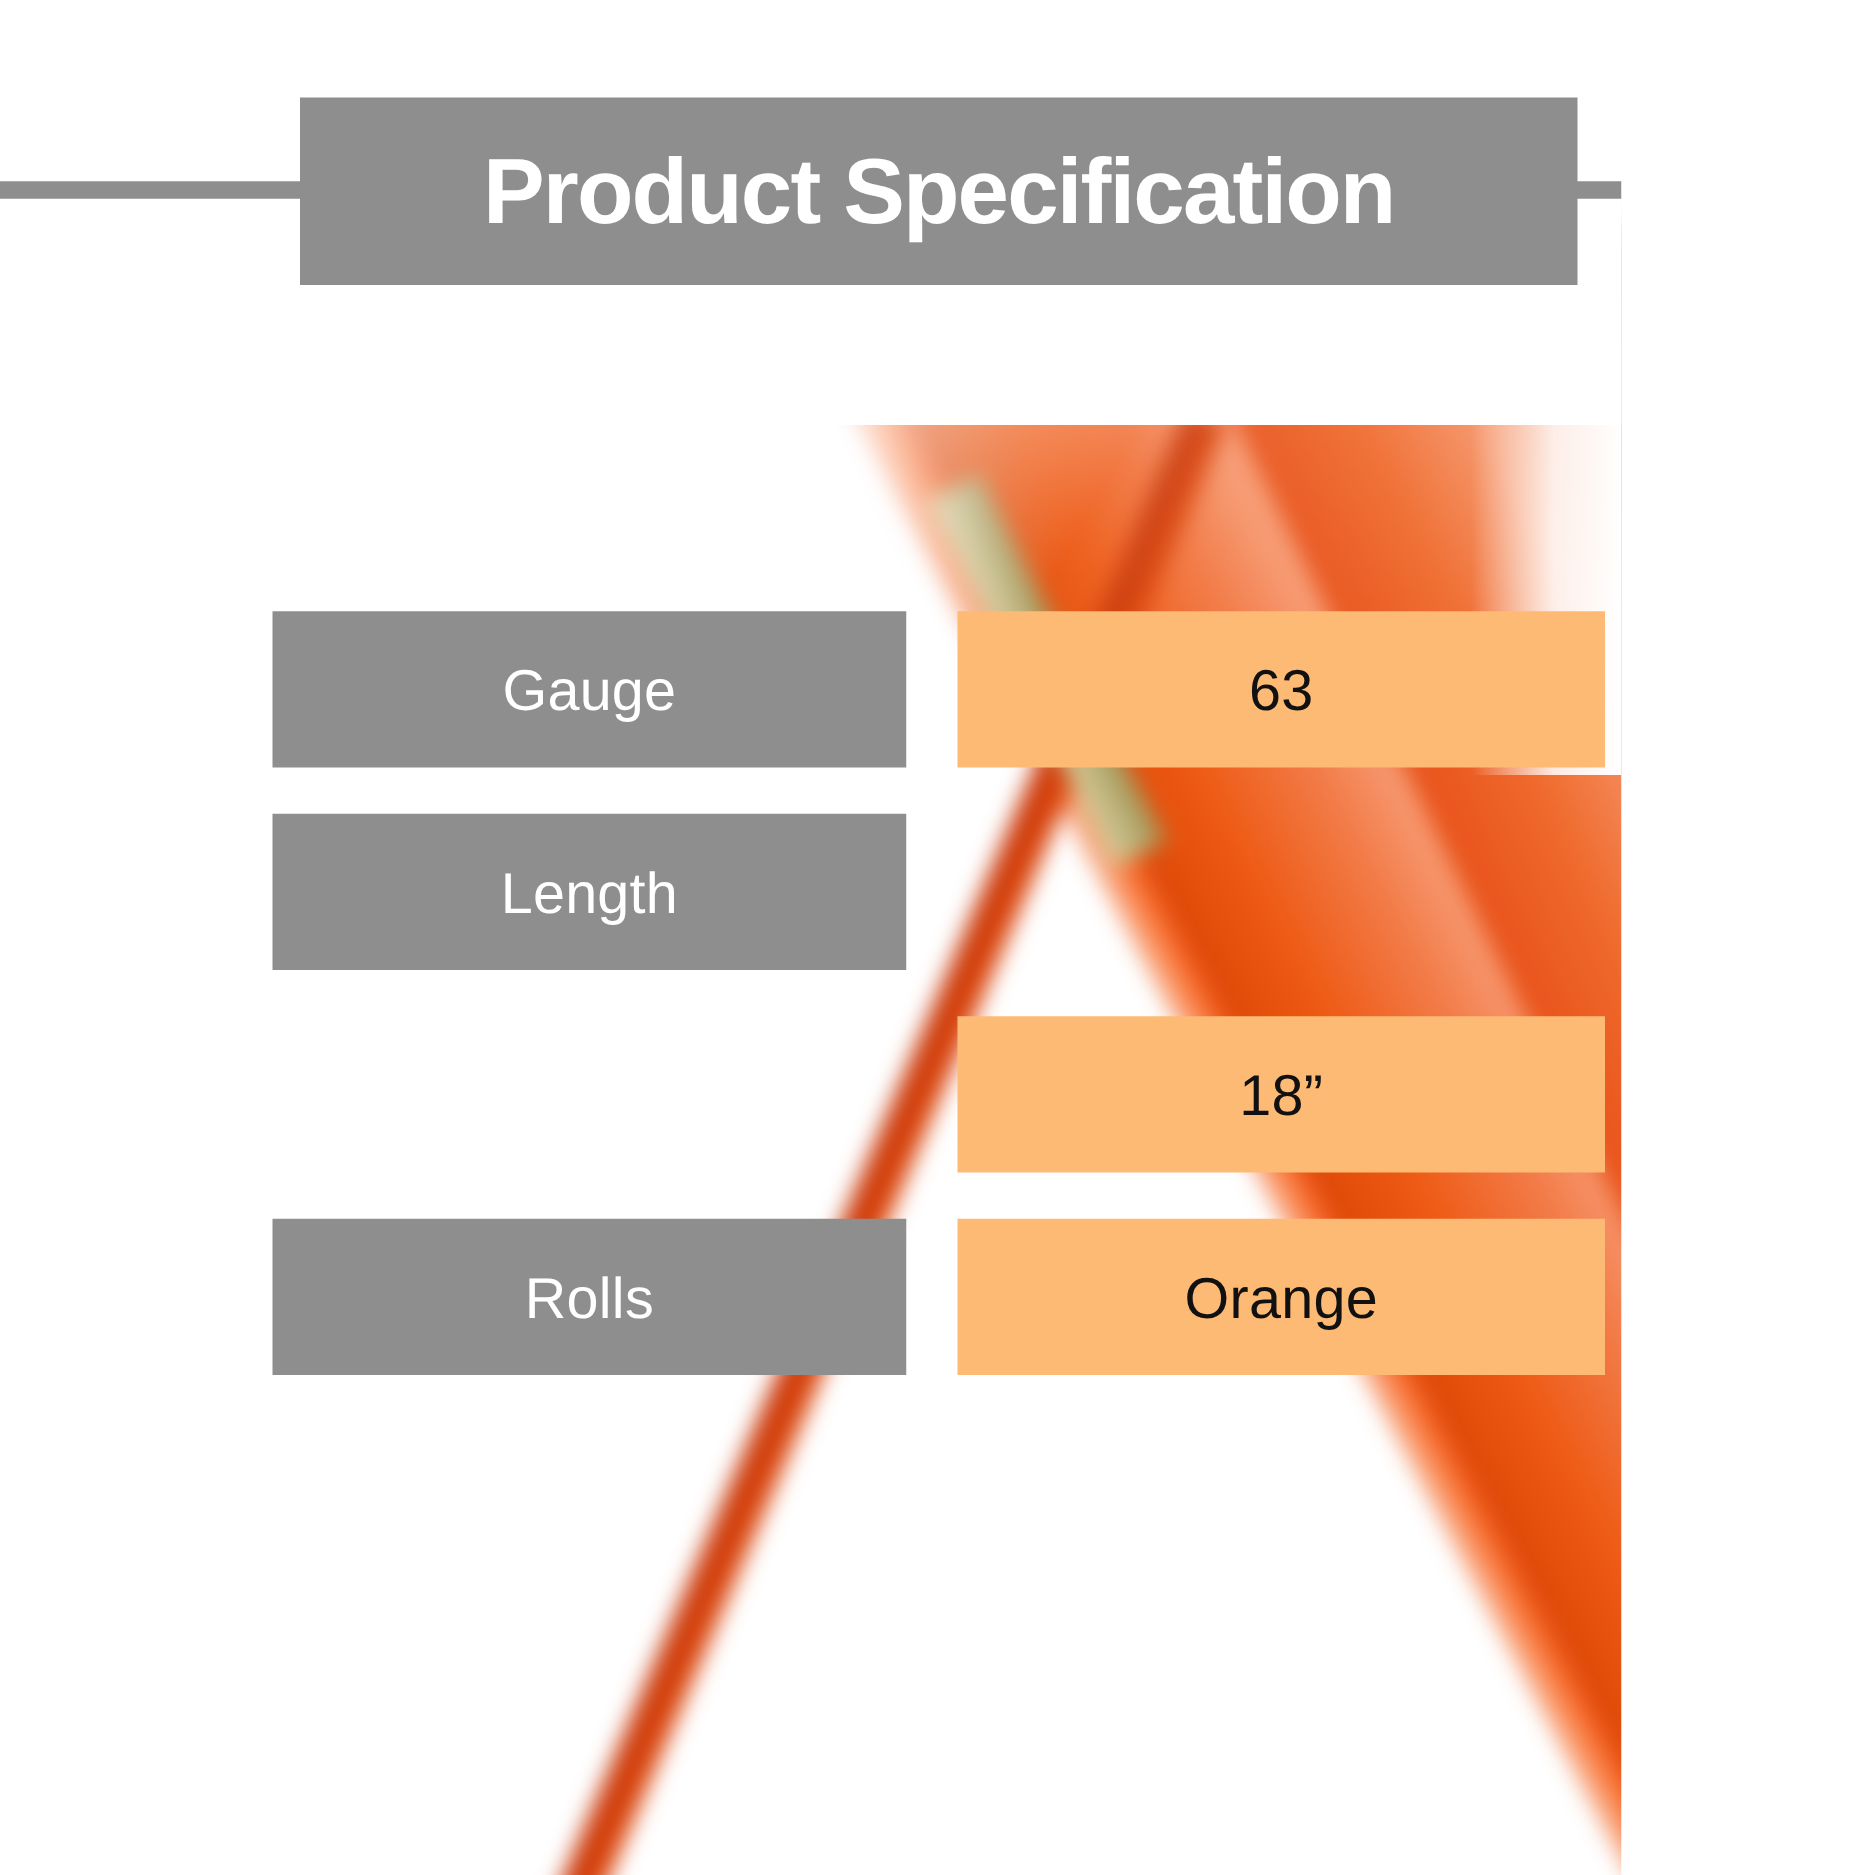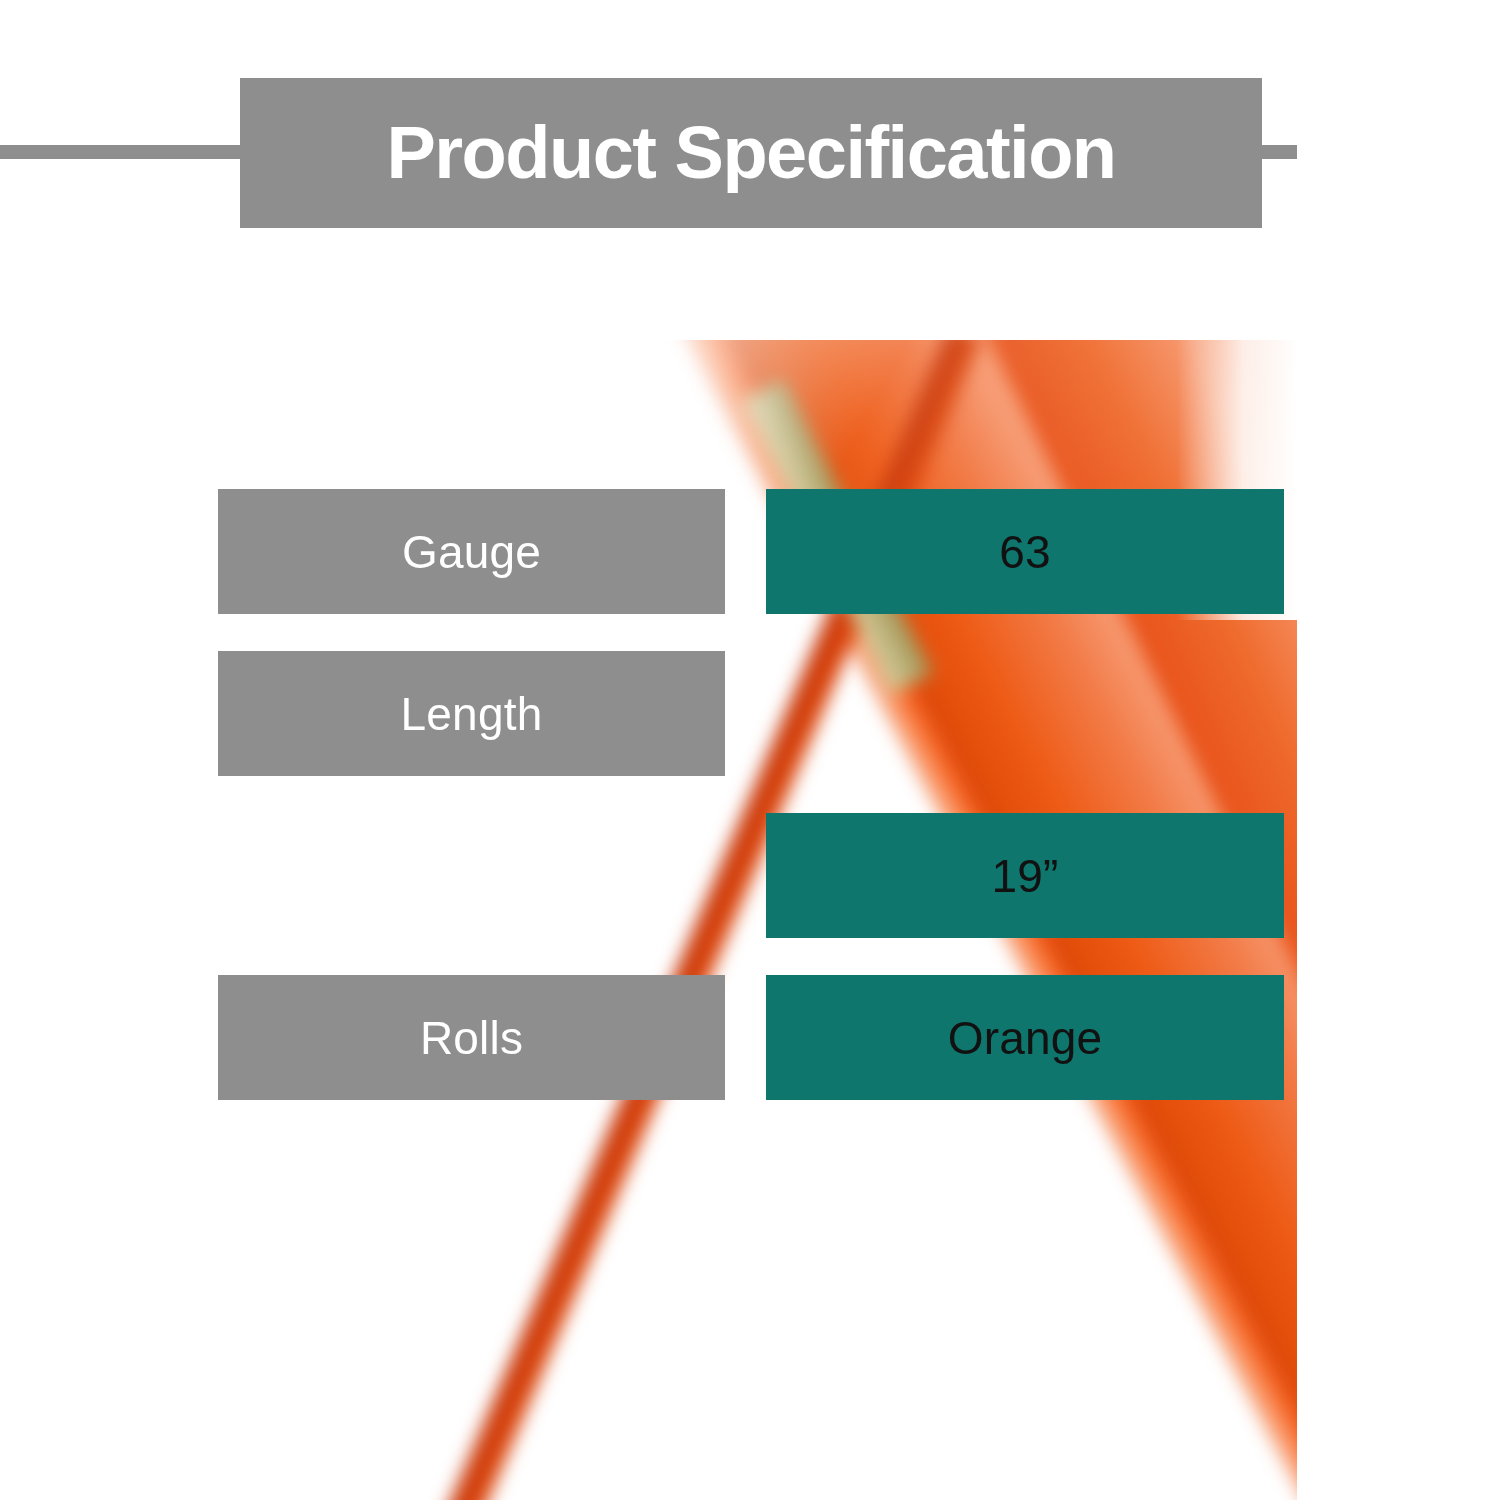--- a/index.html
+++ b/index.html
@@ -195,21 +195,21 @@
     letter-spacing: 0.2px;
     line-height: 1;
   }
 
   .spec-value {
     position: absolute;
     left: 548px;
     top: 0;
     width: 518px;
     height: 125px;
-    background: #0f766e;
+    background: #fdba74;
     display: flex;
     align-items: center;
     justify-content: center;
   }
   .spec-value span {
     color: #111111;
     font-size: 46px;
     font-weight: normal;
     letter-spacing: 0.2px;
     line-height: 1;
@@ -250,21 +250,21 @@
     </div>
 
     <div class="spec-row">
       <div class="spec-label">
         <span>Length</span>
       </div>
     </div>
 
     <div class="spec-row">
       <div class="spec-value">
-        <span>19”</span>
+        <span>18”</span>
       </div>
     </div>
 
 
     <div class="spec-row">
       <div class="spec-label">
         <span>Rolls</span>
       </div>
       <div class="spec-value">
         <span>Orange</span>

